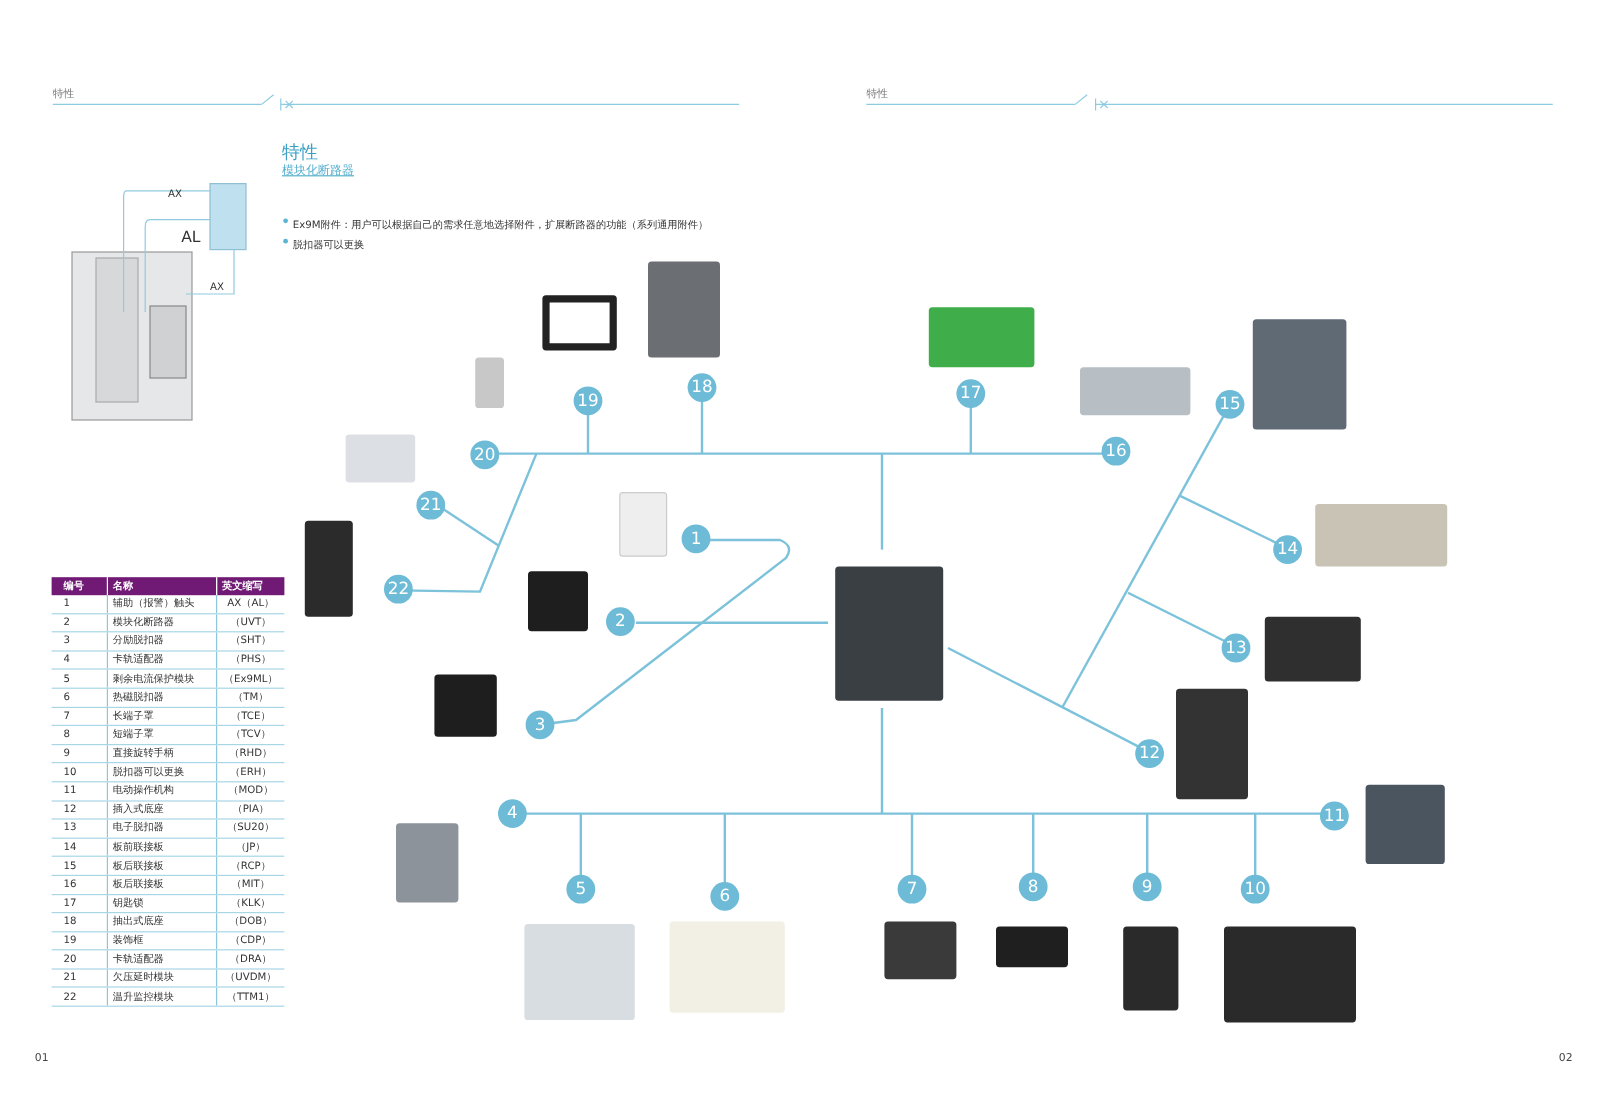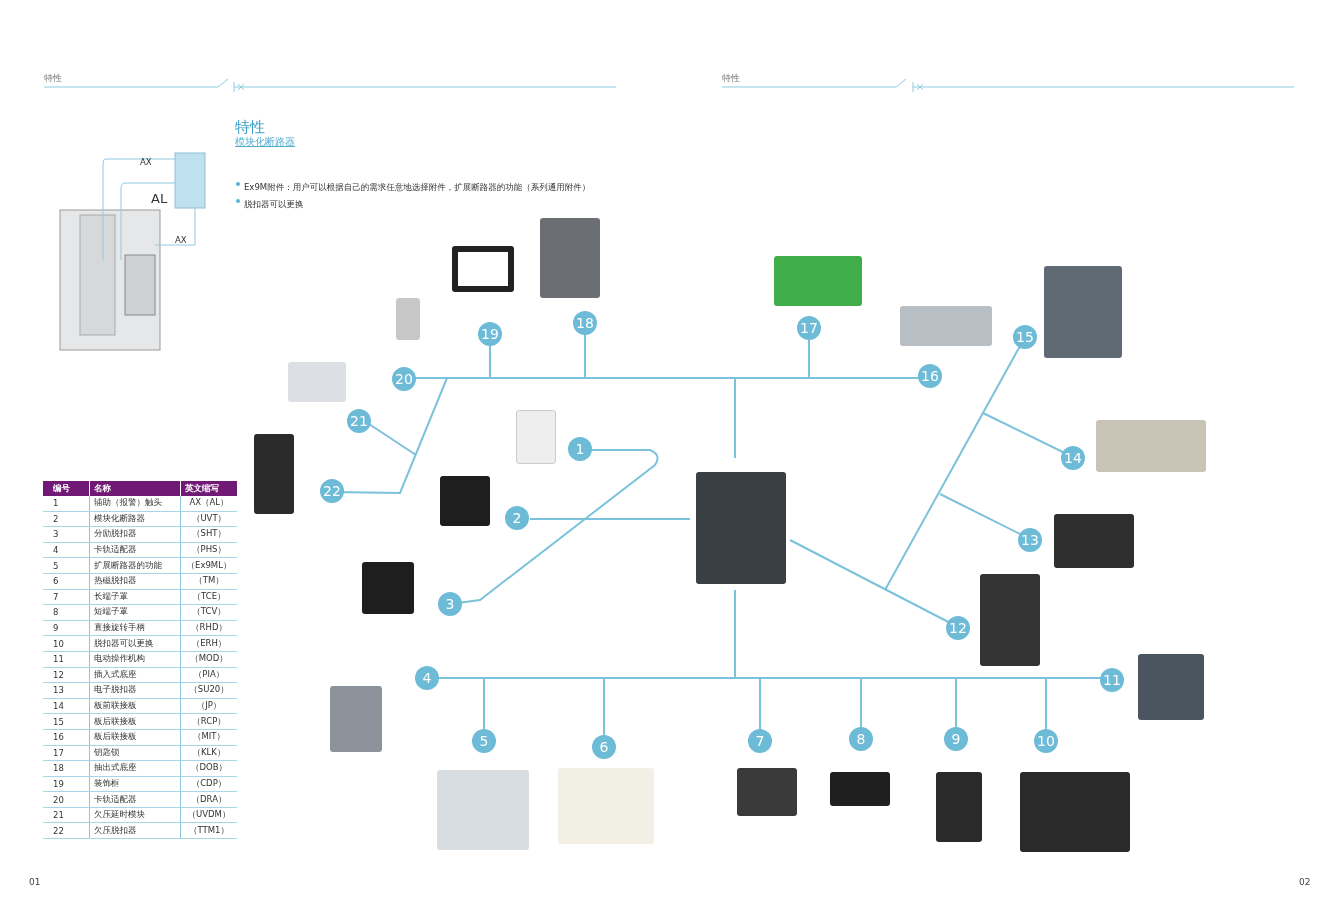--- a/index.html
+++ b/index.html
@@ -168,21 +168,21 @@
         <td>分励脱扣器</td>
         <td class="abbr">（SHT）</td>
       </tr>
       <tr>
         <td>4</td>
         <td>卡轨适配器</td>
         <td class="abbr">（PHS）</td>
       </tr>
       <tr>
         <td>5</td>
-        <td>扩展断路器的功能</td>
+        <td>剩余电流保护模块</td>
         <td class="abbr">（Ex9ML）</td>
       </tr>
       <tr>
         <td>6</td>
         <td>热磁脱扣器</td>
         <td class="abbr">（TM）</td>
       </tr>
       <tr>
         <td>7</td>
         <td>长端子罩</td>
@@ -253,20 +253,20 @@
         <td>卡轨适配器</td>
         <td class="abbr">（DRA）</td>
       </tr>
       <tr>
         <td>21</td>
         <td>欠压延时模块</td>
         <td class="abbr">（UVDM）</td>
       </tr>
       <tr>
         <td>22</td>
-        <td>欠压脱扣器</td>
+        <td>温升监控模块</td>
         <td class="abbr">（TTM1）</td>
       </tr>
     </tbody>
 </table>
 
 <div class="abs pagenum" style="left:29px;top:877px;">01</div>
 <div class="abs pagenum" style="left:1299px;top:877px;">02</div>
 
 </body></html>

